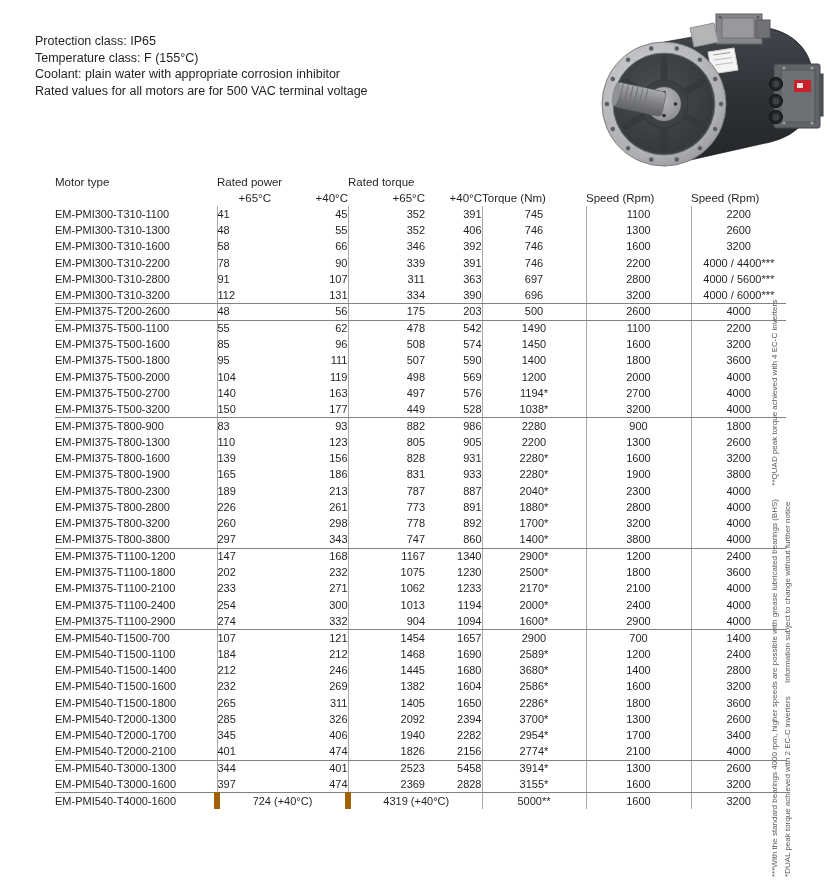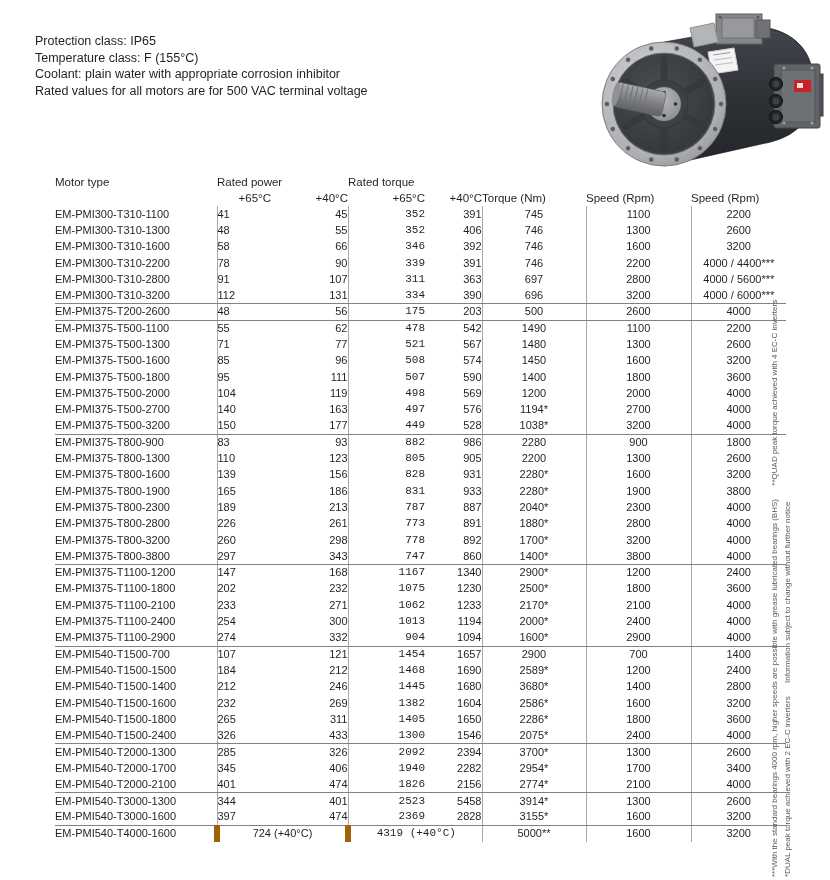--- a/index.html
+++ b/index.html
@@ -22,21 +22,21 @@
   table.spec th, table.spec td { padding:0; margin:0; font-weight:normal; line-height:15px; white-space:nowrap; overflow:visible; }
   thead tr { height:16px; }
   thead th { text-align:left; vertical-align:bottom; font-size:11.5px; }
   thead th.ralign { text-align:right; }
   tbody tr { height:16.3px; }
   tbody td { vertical-align:middle; }
   
   td.c0 { text-align:left; }
   td.c1 { text-align:left; padding-right:8px; }
   td.c2 { text-align:right; padding-right:19px; }
-  td.c3 { text-align:right; padding-right:8px;font-family:Liberation Mono, monospace; }
+  td.c3 { text-align:right; padding-right:8px; }
   td.c4 { text-align:right; padding-right:10px; }
   td.c5, td.c6, td.c7 { text-align:center; }
   td.span2 { text-align:center; padding-right:0; }
   
   tbody td.c1, td.c3, tbody td.c5, tbody td.c6, tbody td.c7 { border-left:1px solid #a7a9ac; }
   tbody td.span2 { border-left:6px solid #a16207; }
   
   tr.group-end td { border-bottom:1px solid #808285; }
   
   th.pl5 { padding-left:5px; } th.pl3 { padding-left:3px; }
@@ -287,30 +287,20 @@
             <td class="c0">EM-PMI375-T500-1100</td>
             <td class="c1">55</td>
             <td class="c2">62</td>
             <td class="c3">478</td>
             <td class="c4">542</td>
             <td class="c5">1490</td>
             <td class="c6">1100</td>
             <td class="c7">2200</td>
           </tr>
           <tr>
-            <td class="c0">EM-PMI375-T500-1300</td>
-            <td class="c1">71</td>
-            <td class="c2">77</td>
-            <td class="c3">521</td>
-            <td class="c4">567</td>
-            <td class="c5">1480</td>
-            <td class="c6">1300</td>
-            <td class="c7">2600</td>
-          </tr>
-          <tr>
             <td class="c0">EM-PMI375-T500-1600</td>
             <td class="c1">85</td>
             <td class="c2">96</td>
             <td class="c3">508</td>
             <td class="c4">574</td>
             <td class="c5">1450</td>
             <td class="c6">1600</td>
             <td class="c7">3200</td>
           </tr>
           <tr>
@@ -487,21 +477,21 @@
             <td class="c0">EM-PMI540-T1500-700</td>
             <td class="c1">107</td>
             <td class="c2">121</td>
             <td class="c3">1454</td>
             <td class="c4">1657</td>
             <td class="c5">2900</td>
             <td class="c6">700</td>
             <td class="c7">1400</td>
           </tr>
           <tr>
-            <td class="c0">EM-PMI540-T1500-1500</td>
+            <td class="c0">EM-PMI540-T1500-1100</td>
             <td class="c1">184</td>
             <td class="c2">212</td>
             <td class="c3">1468</td>
             <td class="c4">1690</td>
             <td class="c5">2589*</td>
             <td class="c6">1200</td>
             <td class="c7">2400</td>
           </tr>
           <tr>
             <td class="c0">EM-PMI540-T1500-1400</td>
@@ -526,30 +516,20 @@
           <tr>
             <td class="c0">EM-PMI540-T1500-1800</td>
             <td class="c1">265</td>
             <td class="c2">311</td>
             <td class="c3">1405</td>
             <td class="c4">1650</td>
             <td class="c5">2286*</td>
             <td class="c6">1800</td>
             <td class="c7">3600</td>
           </tr>
-          <tr class="group-end">
-            <td class="c0">EM-PMI540-T1500-2400</td>
-            <td class="c1">326</td>
-            <td class="c2">433</td>
-            <td class="c3">1300</td>
-            <td class="c4">1546</td>
-            <td class="c5">2075*</td>
-            <td class="c6">2400</td>
-            <td class="c7">4000</td>
-          </tr>
           <tr>
             <td class="c0">EM-PMI540-T2000-1300</td>
             <td class="c1">285</td>
             <td class="c2">326</td>
             <td class="c3">2092</td>
             <td class="c4">2394</td>
             <td class="c5">3700*</td>
             <td class="c6">1300</td>
             <td class="c7">2600</td>
           </tr>

